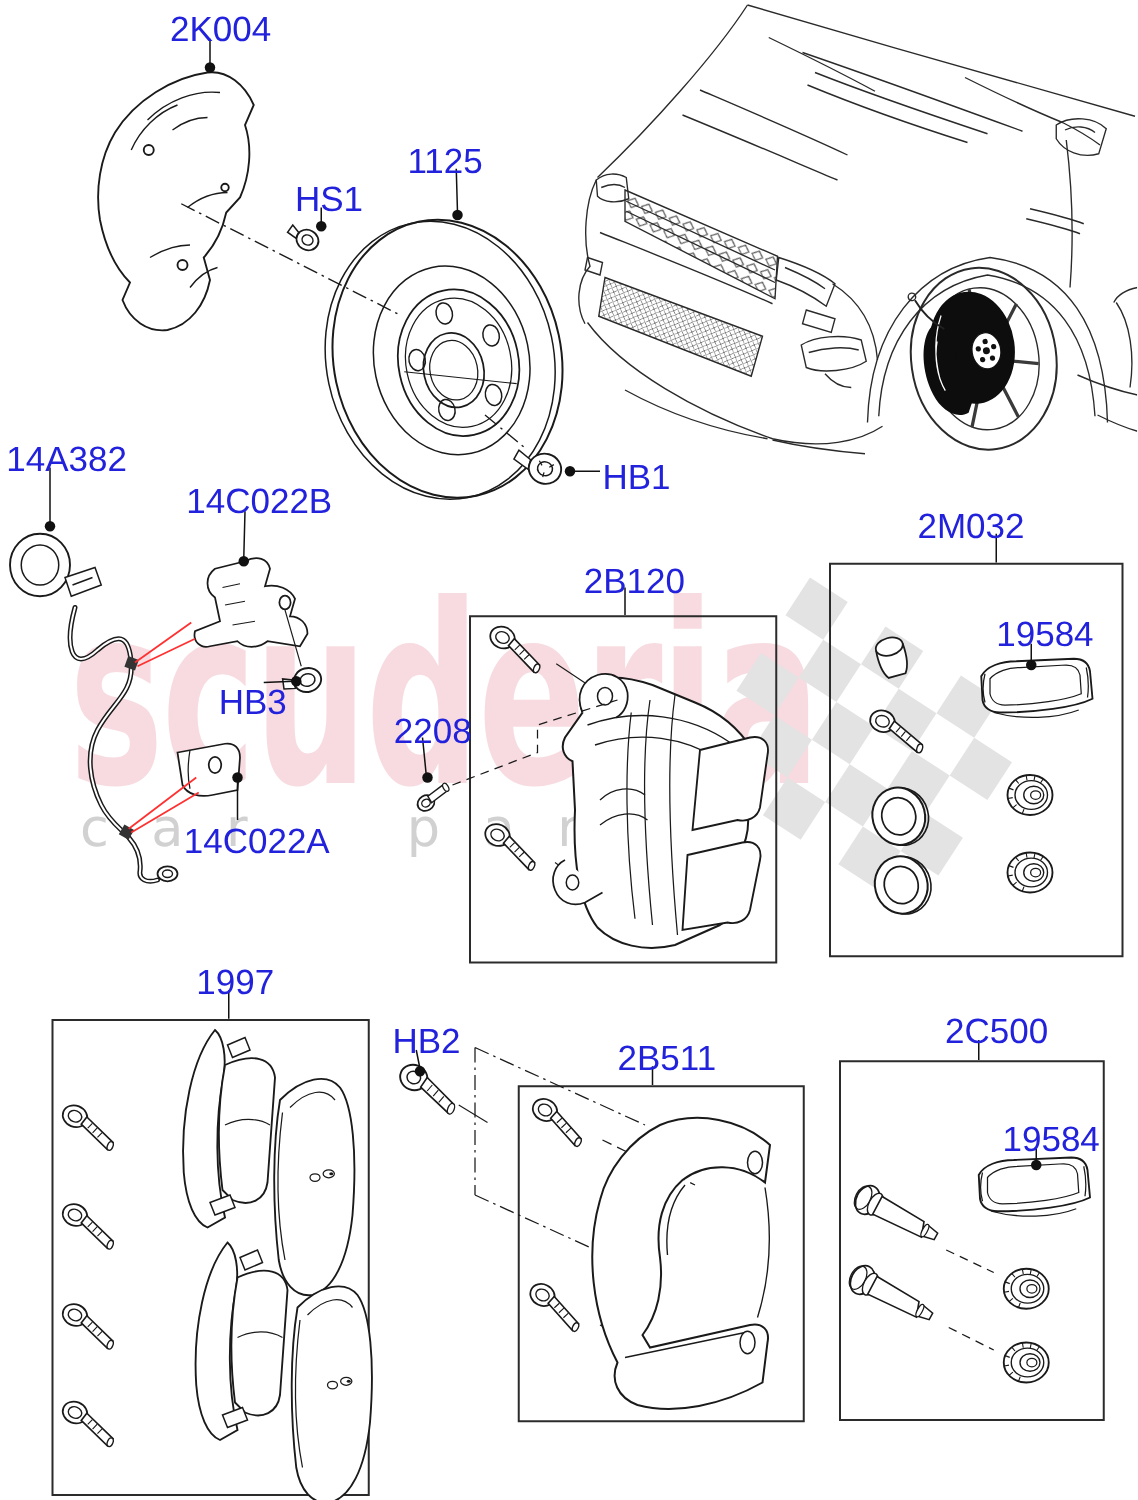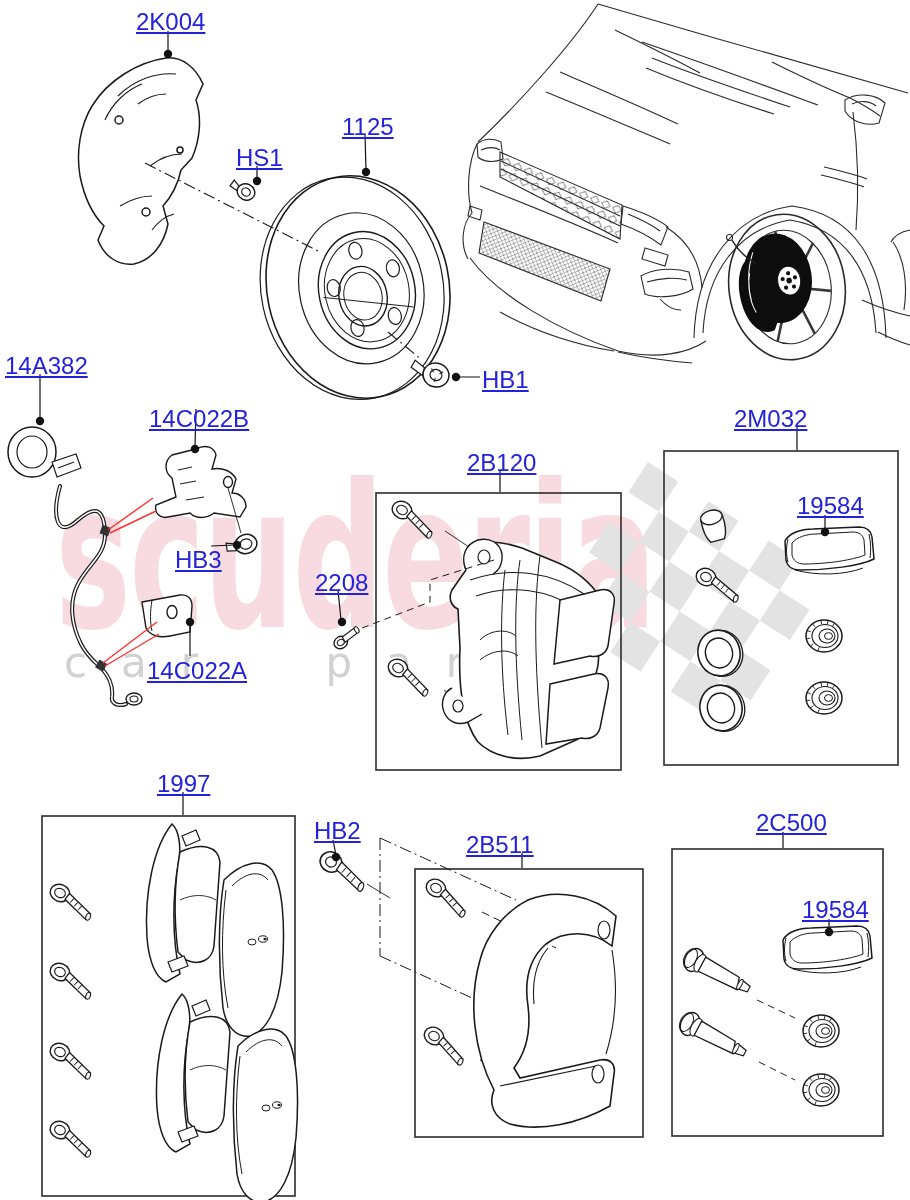--- a/index.html
+++ b/index.html
@@ -7,22 +7,22 @@
          font-family:"Liberation Sans",sans-serif;}
   
   .wm-brand{position:absolute;left:55px;top:458px;z-index:1;
     font-family:"DejaVu Sans",sans-serif;font-weight:bold;font-size:200px;line-height:1;
     letter-spacing:-3px;color:var(--watermark-pink,#efb6c0);opacity:.48;
     transform:scaleX(.64);transform-origin:0 0;white-space:nowrap;}
   .wm-tag{position:absolute;left:64px;top:642px;z-index:1;
     font-family:"DejaVu Sans",sans-serif;font-size:42px;line-height:1;
     letter-spacing:34px;word-spacing:46px;color:var(--watermark-gray,#c6c6c6);opacity:.8;white-space:nowrap;}
   svg.art{position:absolute;left:0;top:0;z-index:2;}
-  .plabel{position:absolute;z-index:3;font-size:24px;color:var(--label-blue,#2222dd);
-    white-space:nowrap;cursor:pointer;text-decoration:underline;}
+  .plabel{position:absolute;z-index:3;font-size:28px;color:var(--label-blue,#2222dd);
+    white-space:nowrap;cursor:pointer;}
 </style>
 </head>
 <body>
 
 <div id="stage">
 
   <div class="wm-brand">scuderia</div>
   <div class="wm-tag">car parts</div>
 
   <svg class="art" width="910" height="1200" viewBox="0 0 910 1200">
@@ -323,28 +323,28 @@
         <circle cx="342" cy="622" r="4.2"></circle>
         <circle cx="825" cy="532" r="4.2"></circle>
       <circle cx="190" cy="622" r="4.2"></circle>
         <circle cx="336" cy="857" r="4.2"></circle>
         <circle cx="829" cy="932" r="4.2"></circle>
     </g>
   </svg>
 
   <div class="plabel" style="left:136px;top:8px">2K004</div>
   <div class="plabel" style="left:236px;top:144px">HS1</div>
-  <div class="plabel" style="left:342px;top:113px">1125</div>
+  <div class="plabel" style="left:326px;top:113px">1125</div>
   <div class="plabel" style="left:482px;top:366px">HB1</div>
   <div class="plabel" style="left:5px;top:352px">14A382</div>
-  <div class="plabel" style="left:149px;top:405px">14C022B</div>
+  <div class="plabel" style="left:149px;top:385px">14C022B</div>
   <div class="plabel" style="left:175px;top:546px">HB3</div>
   <div class="plabel" style="left:315px;top:569px">2208</div>
   <div class="plabel" style="left:467px;top:449px">2B120</div>
   <div class="plabel" style="left:734px;top:405px">2M032</div>
   <div class="plabel" style="left:797px;top:492px">19584</div>
   <div class="plabel" style="left:147px;top:657px">14C022A</div>
   <div class="plabel" style="left:157px;top:770px">1997</div>
   <div class="plabel" style="left:314px;top:817px">HB2</div>
-  <div class="plabel" style="left:466px;top:831px">2B511</div>
+  <div class="plabel" style="left:494px;top:831px">2B511</div>
   <div class="plabel" style="left:756px;top:809px">2C500</div>
   <div class="plabel" style="left:802px;top:896px">19584</div>
 </div>
 
 </body></html>

